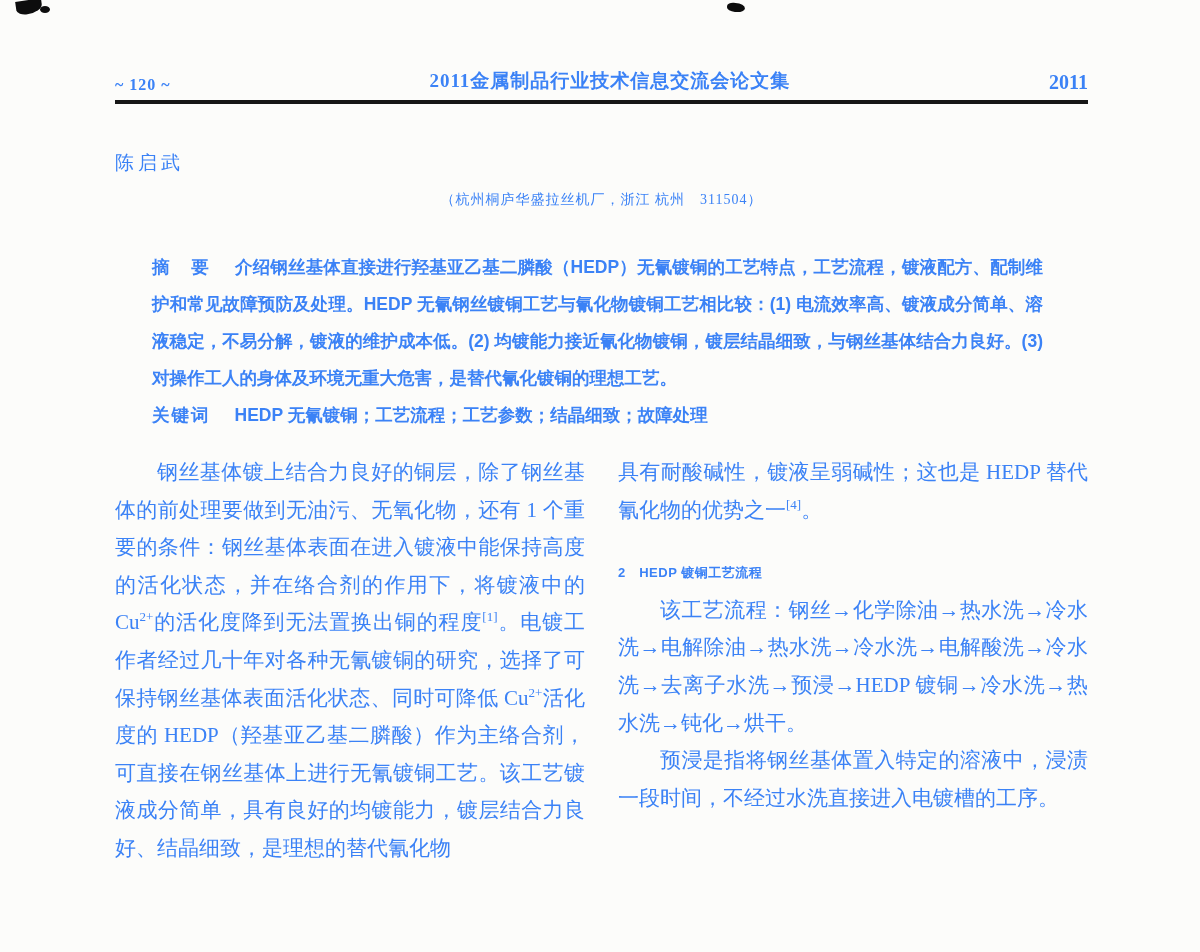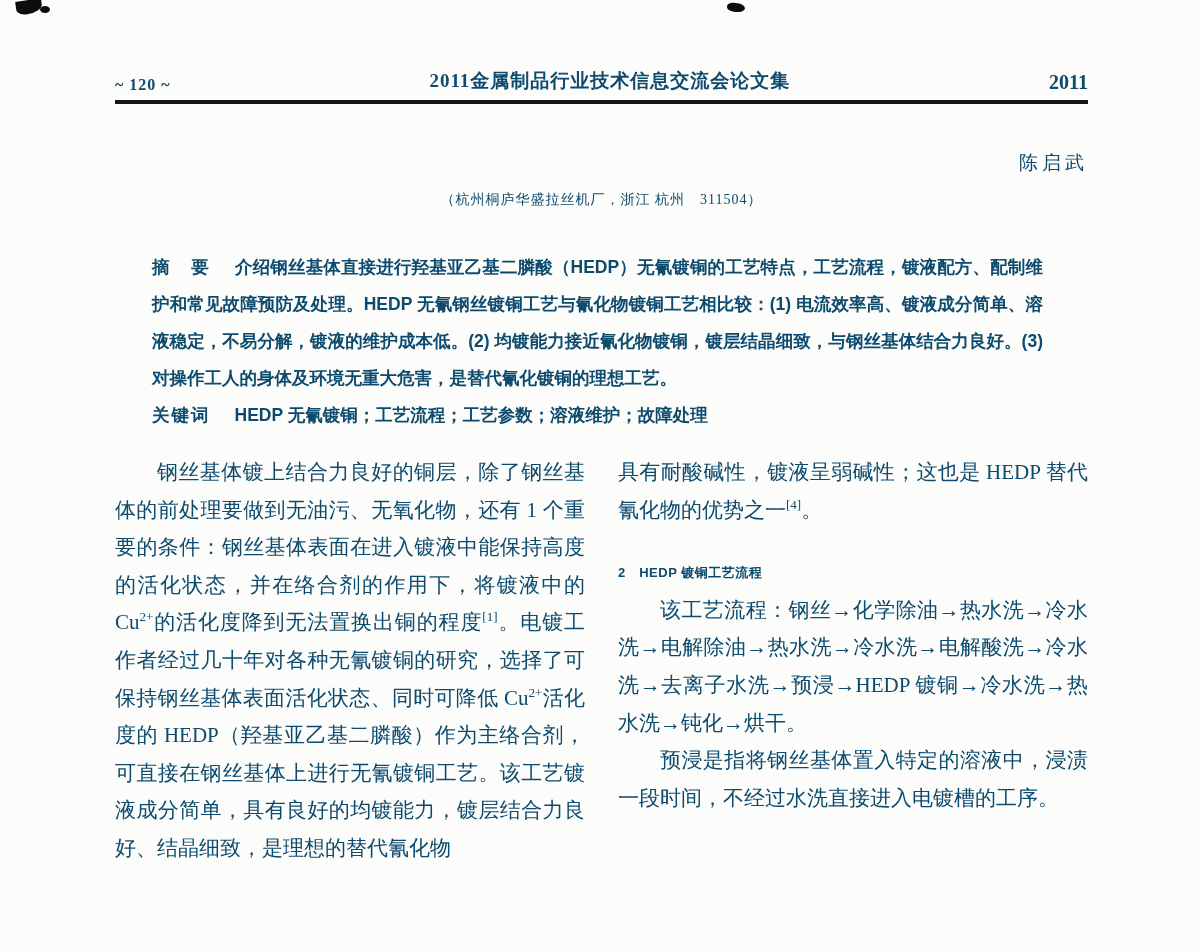--- a/index.html
+++ b/index.html
@@ -4,21 +4,21 @@
 <style>
   * { margin: 0; padding: 0; box-sizing: border-box; }
   html, body { background: #e8e8e6; }
   .page {
     position: relative;
     width: 1200px;
     height: 952px;
     margin: 0 auto;
     background: #fcfcfa;
     overflow: hidden;
-    color: #0c4a6e;
+    color: #3b82f6;
     font-family: "Liberation Serif", "DejaVu Serif", serif;
   }
   .margins { padding-left: 115px; padding-right: 112px; }
 
   
   .artifact { position: absolute; background: #0d0d0d; }
   .a1 { left: 16px; top: 0; width: 26px; height: 14px; border-radius: 0 0 60% 40%; transform: rotate(-8deg); }
   .a2 { left: 40px; top: 6px; width: 10px; height: 7px; border-radius: 50%; }
   .a3 { left: 727px; top: 3px; width: 18px; height: 9px; border-radius: 40% 60% 50% 50%; transform: rotate(4deg); }
 
@@ -38,21 +38,21 @@
   
   .title {
     margin-top: 118px;
     text-align: center;
     font-size: 32px;
     font-weight: bold;
     letter-spacing: 3px;
   }
   .author {
     margin-top: 46px;
-    text-align: right;
+    text-align: left;
     font-size: 19px;
     letter-spacing: 4px;
   }
   .affiliation {
     margin-top: 15px;
     text-align: center;
     font-size: 14px;
     letter-spacing: 1px;
   }
 
@@ -108,21 +108,21 @@
     </div>
     <div class="header-rule"></div>
 
 
     <div class="author">陈启武</div>
 
     <div class="affiliation">（杭州桐庐华盛拉丝机厂，浙江 杭州　311504）</div>
 
     <div class="abstract-block">
       <p><span class="lbl">摘　要</span><span>介绍钢丝基体直接进行羟基亚乙基二膦酸（HEDP）无氰镀铜的工艺特点，工艺流程，镀液配方、配制维护和常见故障预防及处理。HEDP 无氰钢丝镀铜工艺与氰化物镀铜工艺相比较：(1) 电流效率高、镀液成分简单、溶液稳定，不易分解，镀液的维护成本低。(2) 均镀能力接近氰化物镀铜，镀层结晶细致，与钢丝基体结合力良好。(3) 对操作工人的身体及环境无重大危害，是替代氰化镀铜的理想工艺。</span></p>
-      <p><span class="lbl">关键词</span><span>HEDP 无氰镀铜；工艺流程；工艺参数；溶液维护；故障处理</span></p>
+      <p><span class="lbl">关键词</span><span>HEDP 无氰镀铜；工艺流程；工艺参数；结晶细致；故障处理</span></p>
     </div>
 
     <div class="columns">
 
       <div class="col">
         <p class="indent"><span>钢丝基体镀上结合力良好的铜层，除了钢丝基体的前处理要做到无油污、无氧化物，还有 1 个重要的条件：钢丝基体表面在进入镀液中能保持高度的活化状态，并在络合剂的作用下，将镀液中的 Cu</span><sup>2+</sup><span>的活化度降到无法置换出铜的程度</span><sup>[1]</sup><span>。电镀工作者经过几十年对各种无氰镀铜的研究，选择了可保持钢丝基体表面活化状态、同时可降低 Cu</span><sup>2+</sup><span>活化度的 HEDP（羟基亚乙基二膦酸）作为主络合剂，可直接在钢丝基体上进行无氰镀铜工艺。该工艺镀液成分简单，具有良好的均镀能力，镀层结合力良好、结晶细致，是理想的替代氰化物</span></p>
       </div>
 
       <div class="col">
         <p><span>具有耐酸碱性，镀液呈弱碱性；这也是 HEDP 替代氰化物的优势之一</span><sup>[4]</sup><span>。</span></p>

